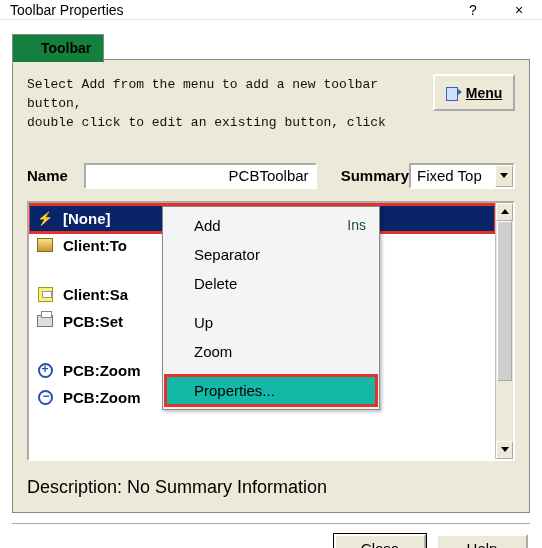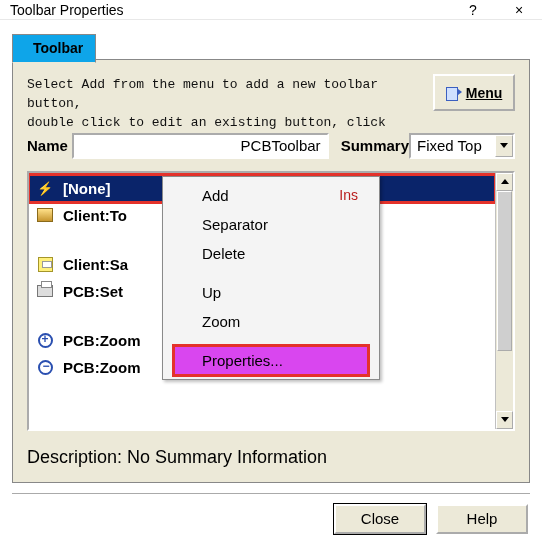--- a/index.html
+++ b/index.html
@@ -21,22 +21,22 @@
 }
 .titlebar .title { flex: 1; }
 .titlebar .ctrl { width: 46px; height: 32px; display:flex; align-items:center; justify-content:center; color:#000; font-size:14px; }
 
 .content { padding: 12px 12px 8px 12px; }
 
 .tabstrip { position: relative; height: 28px; }
 .tab {
   position: absolute; left: 0; top: 2px;
   border: 1px solid #888; border-bottom: 1px solid #ece9d8;
-  background: #0ea5e9;
-  padding: 5px 12px 6px 20px;
+  background: #15803d;
+  padding: 5px 12px 6px 28px;
   font-size: 14px; font-weight: bold;
   z-index: 2;
 }
 .tabpage {
   border: 1px solid #888;
   background: #ece9d8;
   padding: 16px 14px 14px 14px;
   position: relative;
   margin-top: -1px;
 }
@@ -47,21 +47,21 @@
   width: 82px; height: 37px;
   background: #ece9d8; border: 2px outset #fff;
   display:flex; align-items:center; justify-content:center; gap:6px;
   font-size: 14px; font-weight: bold;
 }
 .menu-btn .u { text-decoration: underline; }
 .menu-glyph { width:14px; height:12px; display:inline-block; position:relative; }
 .menu-glyph::before { content:""; position:absolute; left:0; top:0; width:10px; height:12px; border:1px solid #3b5fc0; background:#cfe0ff; }
 .menu-glyph::after { content:""; position:absolute; right:-2px; top:2px; width:0; height:0; border-left:4px solid #3b5fc0; border-top:3px solid transparent; border-bottom:3px solid transparent; }
 
-.row-form { display:flex; align-items:center; gap:4px; margin-top: 0; }
+.row-form { display:flex; align-items:center; gap:16px; margin-top: 30px; }
 .lbl { font-size:15px; font-weight:bold; }
 .inp {
   height: 26px; border: 2px inset #fff; background:#fff;
   font-size:15px; padding: 2px 6px; font-family: inherit; text-align: right;
 }
 .name-inp { flex: 1; margin: 0 8px 0 0; max-width: 265px; }
 .pos-wrap { display:flex; align-items:center; gap:0; margin-left:auto; }
 .pos-sel { display:flex; align-items:flex-start; border: 2px inset #fff; background:#fff; height:26px; }
 .pos-val { padding: 2px 4px 2px 6px; font-size:15px; min-width: 84px; }
 .pos-btn { width:18px; height:22px; background:#ece9d8; border:1px outset #fff; display:flex; align-items:center; justify-content:center; }
@@ -103,31 +103,31 @@
 .sb-btn .tri-up { width:0;height:0;border-left:4px solid transparent;border-right:4px solid transparent;border-bottom:5px solid #000;}
 .sb-btn .tri-dn { width:0;height:0;border-left:4px solid transparent;border-right:4px solid transparent;border-top:5px solid #000;}
 .sb-track { flex:1; background:#ece9d8; position:relative; }
 .sb-thumb { position:absolute; left:1px; right:1px; top:0; height:160px; background:#cfcfcf; border:1px outset #fff; }
 
 .ctxmenu {
   position:absolute; left:133px; top:3px;
   width:218px; background:#f4f4f4;
   border:1px solid #8a8a8a;
   box-shadow: 2px 2px 3px rgba(0,0,0,.25);
-  padding: 4px 11px;
+  padding: 4px 3px;
   z-index:5;
 }
 .ctxitem {
   display:flex; align-items:center;
   padding: 6px 10px 6px 28px;
   font-size:15px;
   position:relative;
 }
-.ctxitem .shortcut { margin-left:auto; color:#b91c1c; font-size:14px; }
-.ctxitem.highlight { background:#d946ef; }
+.ctxitem .shortcut { margin-left:auto; color:#14532d; font-size:14px; }
+.ctxitem.highlight { background:#14b8a6; }
 .ctxsep { height:10px; }
 
 .desc { margin-top:16px; font-size:18px; font-weight:normal; }
 
 .dlg-btns { display:flex; gap:10px; justify-content:flex-end; padding: 10px 14px 12px 0; }
 .dlg-btn {
   width:92px; height:30px;
   background:#ece9d8; border:2px outset #fff;
   font-size:15px;
   display:flex;align-items:center;justify-content:center;

